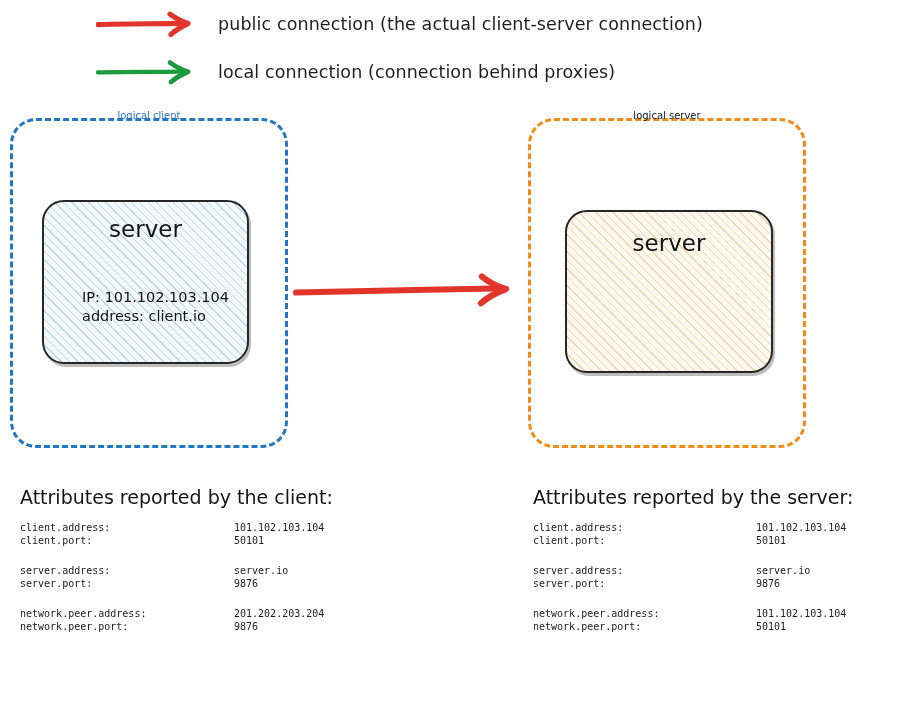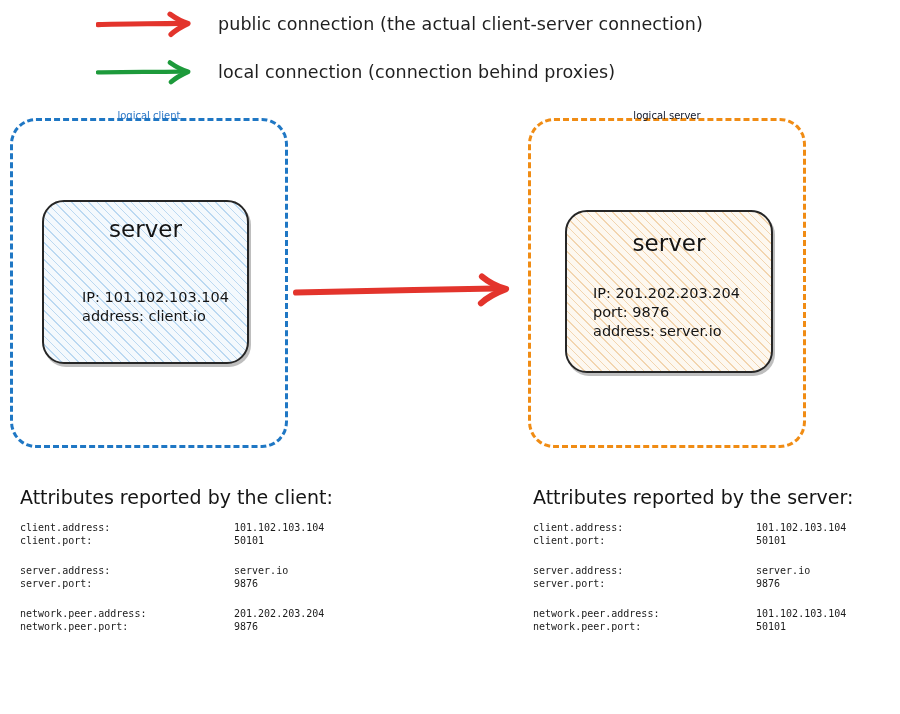--- a/index.html
+++ b/index.html
@@ -215,25 +215,20 @@
       <div>address: client.io</div>
     </div>
   </div>
 
   <div class="logical-group" id="logical-server">
     <span class="group-label">logical server</span>
   </div>
 
   <div class="node-box" id="server-box">
     <div class="node-title">server</div>
-    <div class="node-details">
-      <div>IP: 201.202.203.204</div>
-      <div>port: 9876</div>
-      <div>address: server.io</div>
-    </div>
   </div>
 
   <svg id="main-arrow" viewBox="0 0 230 46">
     <path d="M4,24.6 C60,22.8 140,21.6 204,20.4" stroke="#e3342c" stroke-width="6" fill="none" stroke-linecap="round"></path>
     <path d="M190,8.6 C197,14.4 205,18.6 214,21.0 C205,24.4 196,29.0 189,35.2" stroke="#e3342c" stroke-width="6.2" fill="none" stroke-linecap="round" stroke-linejoin="round"></path>
   </svg>
 
   <div class="attr-panel" id="attrs-client">
     <div class="attr-heading">Attributes reported by the client:</div>
     <table class="attr-table">

